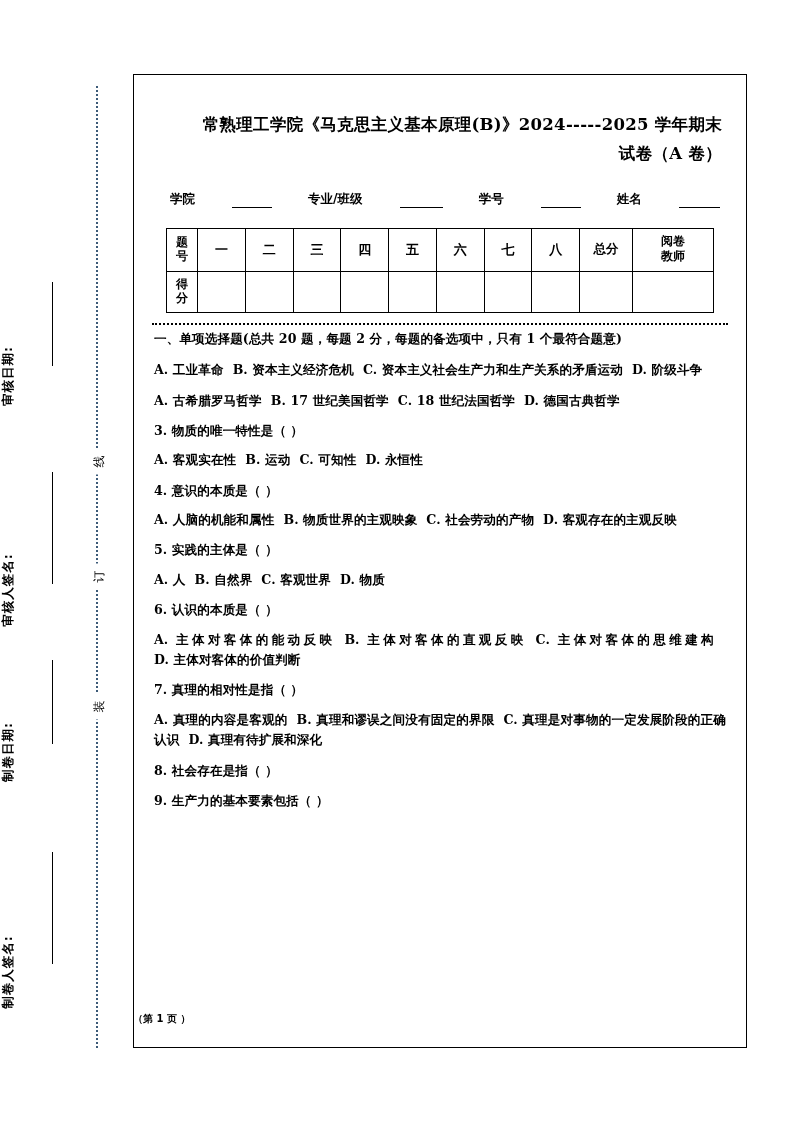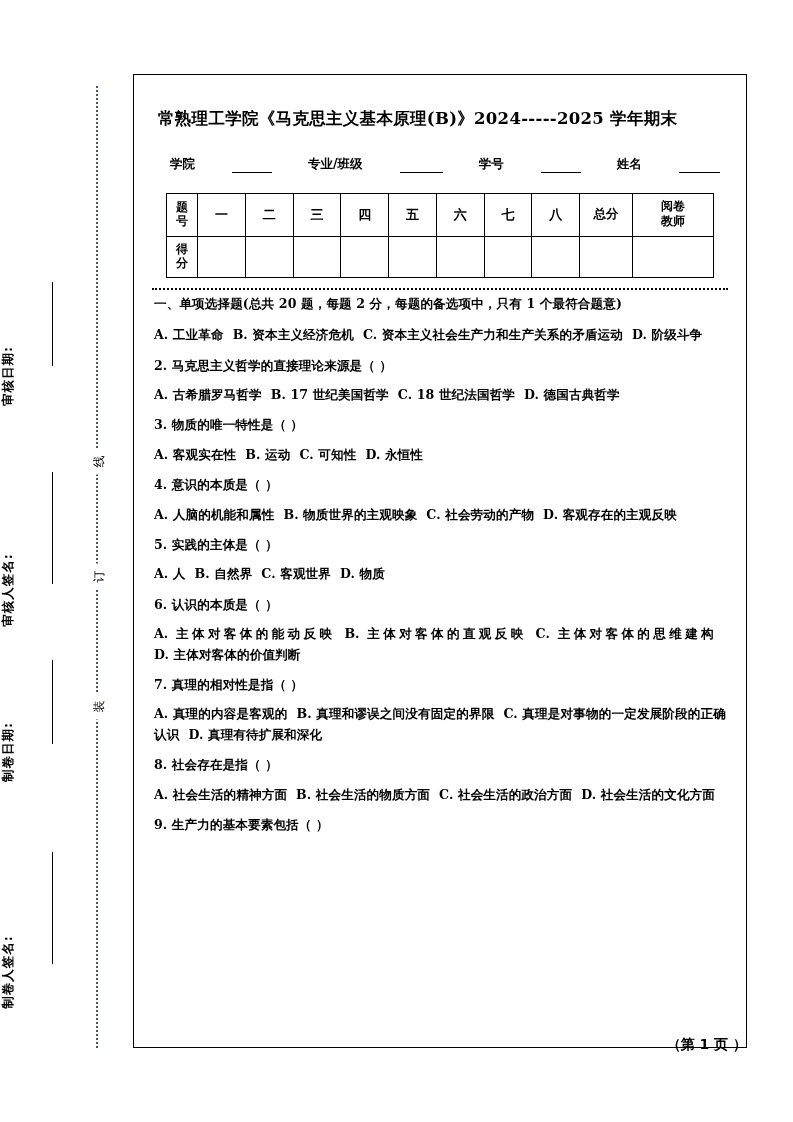--- a/index.html
+++ b/index.html
@@ -78,26 +78,26 @@
     position: absolute;
     left: 0;
     top: 0;
     right: 0;
     bottom: 0;
     padding: 14px 18px 0 18px;
   }
 
   
   #exam-title {
-    text-align: left;
+    text-align: right;
     font-size: 16.5px;
     font-weight: bold;
     line-height: 1.75;
     letter-spacing: 0.3px;
-    margin: 16px 6px 0 6px;
+    margin: 22px 6px 0 6px;
   }
   #info-line {
     display: flex;
     align-items: flex-end;
     margin: 22px 8px 0 18px;
     font-size: 12.5px;
     font-weight: bold;
     white-space: nowrap;
     gap: 36px;
   }
@@ -175,24 +175,24 @@
     letter-spacing: 0.1px;
     text-align: justify;
   }
   .q-opts .opt { white-space: nowrap; }
   .q-opts .gap { display: inline-block; width: 9px; }
 
   
   #footer {
     position: absolute;
     left: 133px;
-    top: 1036px;
+    top: 1012px;
     width: 614px;
-    text-align: right;
-    font-size: 14px;
+    text-align: left;
+    font-size: 10px;
     font-weight: bold;
     font-family: "DejaVu Sans", "Liberation Sans", sans-serif;
   }
 </style>
 </head>
 <body>
 
 <div id="left-margin">
   <div class="vert-dotted"></div>
 
@@ -211,20 +211,21 @@
   <div class="bind-mark" style="top:450px;">线</div>
   <div class="bind-mark" style="top:565px;">订</div>
   <div class="bind-mark" style="top:695px;">装</div>
 </div>
 
 <div id="page-frame">
   <div id="page-inner">
 
     <div id="exam-title">
       <div>常熟理工学院《马克思主义基本原理(B)》2024-----2025 学年期末</div>
+      <div>试卷（A 卷）</div>
     </div>
 
     <div id="info-line">
       <span class="lbl">学院</span>
       <span class="blank w-dept"></span>
       <span class="lbl">专业/班级</span>
       <span class="blank w-class"></span>
       <span class="lbl">学号</span>
       <span class="blank w-sid"></span>
       <span class="lbl">姓名</span>
@@ -277,24 +278,20 @@
 
       <div class="section-head">一、单项选择题(总共 20 题，每题 2 分，每题的备选项中，只有 1 个最符合题意)</div>
 
       <div class="q-block">
         <div class="q-opts">
           <span class="opt">A. 工业革命</span><span class="gap"></span><span class="opt">B. 资本主义经济危机</span><span class="gap"></span><span class="opt">C. 资本主义社会生产力和生产关系的矛盾运动</span><span class="gap"></span><span class="opt">D. 阶级斗争</span>
         </div>
       </div>
 
       <div class="q-block">
-        <div class="q-stem">
-          <span>2.</span>
-          <span>马克思主义哲学的直接理论来源是（    ）</span>
-        </div>
         <div class="q-opts">
           <span class="opt">A. 古希腊罗马哲学</span><span class="gap"></span><span class="opt">B. 17 世纪美国哲学</span><span class="gap"></span><span class="opt">C. 18 世纪法国哲学</span><span class="gap"></span><span class="opt">D. 德国古典哲学</span>
         </div>
       </div>
 
       <div class="q-block">
         <div class="q-stem">
           <span>3.</span>
           <span>物质的唯一特性是（    ）</span>
         </div>
@@ -340,23 +337,20 @@
         </div>
         <div class="q-opts">
           <span class="opt">A. 真理的内容是客观的</span><span class="gap"></span><span class="opt">B. 真理和谬误之间没有固定的界限</span><span class="gap"></span><span>C. 真理是对事物的一定发展阶段的正确认识</span><span class="gap"></span><span class="opt">D. 真理有待扩展和深化</span>
         </div>
       </div>
 
       <div class="q-block">
         <div class="q-stem">
           <span>8.</span>
           <span>社会存在是指（    ）</span>
-        </div>
-        <div class="q-opts">
-          <span class="opt">A. 社会生活的精神方面</span><span class="gap"></span><span class="opt">B. 社会生活的物质方面</span><span class="gap"></span><span class="opt">C. 社会生活的政治方面</span><span class="gap"></span><span>D. 社会生活的文化方面</span>
         </div>
       </div>
 
       <div class="q-block">
         <div class="q-stem">
           <span>9.</span>
           <span>生产力的基本要素包括（    ）</span>
         </div>
       </div>
 

